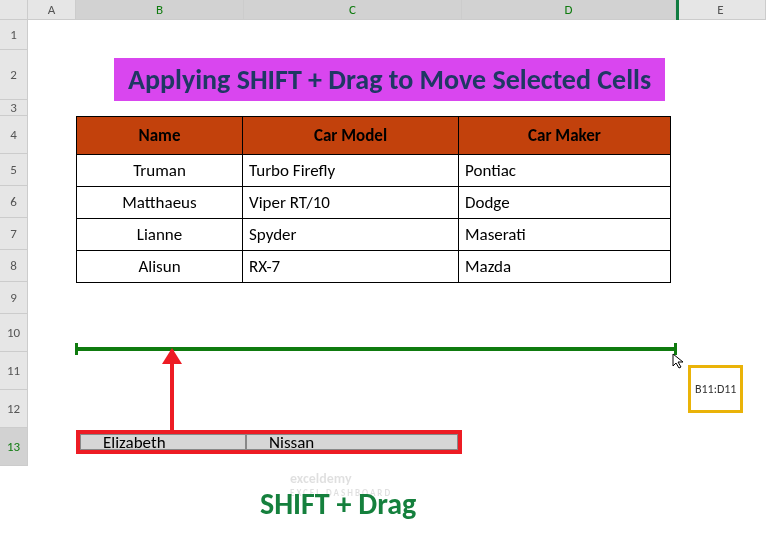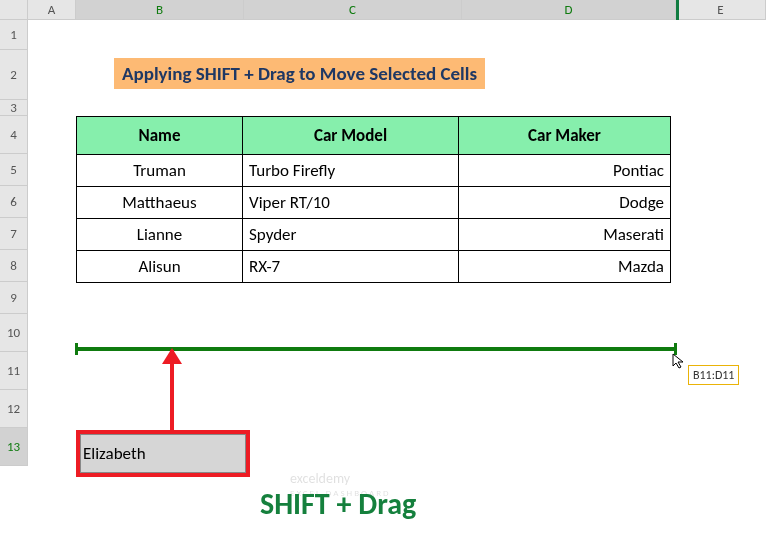--- a/index.html
+++ b/index.html
@@ -25,79 +25,79 @@
     display: flex; align-items: center; justify-content: center;
     font-size: 13px; color: #555; background: #e6e6e6;
   }
   .ch.sel, .rh.sel { background: #d2d2d2; color: #0f7b0f; font-weight: 500; }
   .rh { width: 28px; }
   .h1 { height: 30px; } .h2 { height: 50px; } .h3 { height: 16px; }
   .h4 { height: 38px; } .h5 { height: 32px; }
 
   .title {
     position: absolute; top: 58px; left: 114px;
-    font-size: 19px; font-weight: bold; color: #1f3864;
-    background: #fdba74; padding: 4px 8px;
+    font-size: 28px; font-weight: bold; color: #1f3864;
+    background: #d946ef; padding: 4px 14px;
   }
   .tbl {
     position: absolute; top: 116px; left: 76px;
     border-collapse: collapse; background: #fff;
   }
   .tbl td {
     border: 1px solid #000; font-size: 17px;
     height: 32px; padding: 0 6px; vertical-align: middle;
   }
   .tbl .hdr td {
-    background: #86efac; font-weight: bold; text-align: center; height: 38px;
+    background: #c2410c; font-weight: bold; text-align: center; height: 38px;
   }
-  .cb { width: 166px; text-align: center; } .cc { width: 216px; } .cd { width: 212px; text-align: right; }
+  .cb { width: 166px; text-align: center; } .cc { width: 216px; } .cd { width: 212px; }
 
   .insert-line {
     position: absolute; top: 347px; left: 76px; width: 600px; height: 4px;
     background: #0f7b0f;
   }
   .insert-line::before, .insert-line::after {
     content: ''; position: absolute; width: 3px; height: 12px;
     background: #0f7b0f; top: -4px;
   }
   .insert-line::before { left: -1px; }
   .insert-line::after { right: -1px; }
 
   .sel-row {
     position: absolute; top: 430px; left: 76px;
     display: flex; border: 4px solid #ed1c24;
   }
   .sel-row .sc {
-    background: #d6d6d6; border: 1px solid #888; height: 39px;
-    font-size: 17px; padding: 0 2px; display: flex; align-items: center;
+    background: #d6d6d6; border: 1px solid #888; height: 16px;
+    font-size: 17px; padding: 0 22px; display: flex; align-items: center;
   }
   .arrow {
     position: absolute; top: 350px; left: 170px; width: 4px; height: 80px;
     background: #ed1c24;
   }
   .arrow::before {
     content: ''; position: absolute; top: -2px; left: -8px;
     border-left: 10px solid transparent; border-right: 10px solid transparent;
     border-bottom: 16px solid #ed1c24;
   }
   .big-label {
     position: absolute; top: 485px; left: 260px;
     font-size: 30px; font-weight: bold; color: #15803d;
   }
   .cursor {
     position: absolute; top: 352px; left: 670px; font-size: 16px; color: #000;
   }
   .tooltip {
     position: absolute; top: 365px; left: 688px;
-    background: #fff; border: 1px solid #eab308; font-size: 12px;
-    padding: 2px 4px; color: #333;
+    background: #fff; border: 3px solid #eab308; font-size: 12px;
+    padding: 14px 4px; color: #333;
   }
   .watermark {
     position: absolute; top: 470px; left: 290px; font-size: 14px;
-    color: #000; opacity: 0.12; font-weight: normal; pointer-events: none;
+    color: #000; opacity: 0.12; font-weight: bold; pointer-events: none;
   }
   .watermark span { display: block; font-size: 9px; letter-spacing: 2px; text-align: right; }
   .sel-border-e {
     position: absolute; top: 0; left: 676px; width: 3px; height: 20px;
     background: #107c41;
   }
 </style>
 </head>
 <body>
 
@@ -167,20 +167,21 @@
     <svg width="18" height="18" viewBox="0 0 18 18">
         <path d="M3 2 L3 14 L6 11 L9 16 L11 15 L8 10 L13 10 Z" fill="#fff" stroke="#000" stroke-width="1"></path>
       </svg>
   </div>
   <div class="tooltip">B11:D11</div>
 
   <div class="arrow"></div>
 
   <div class="sel-row">
     <div class="sc cb">Elizabeth</div>
+    <div class="sc cd">Nissan</div>
   </div>
 
   <div class="watermark">
     <div>exceldemy</div>
     <span>EXCEL DASHBOARD</span>
   </div>
 
   <div class="big-label">SHIFT + Drag</div>
 </div>
 

